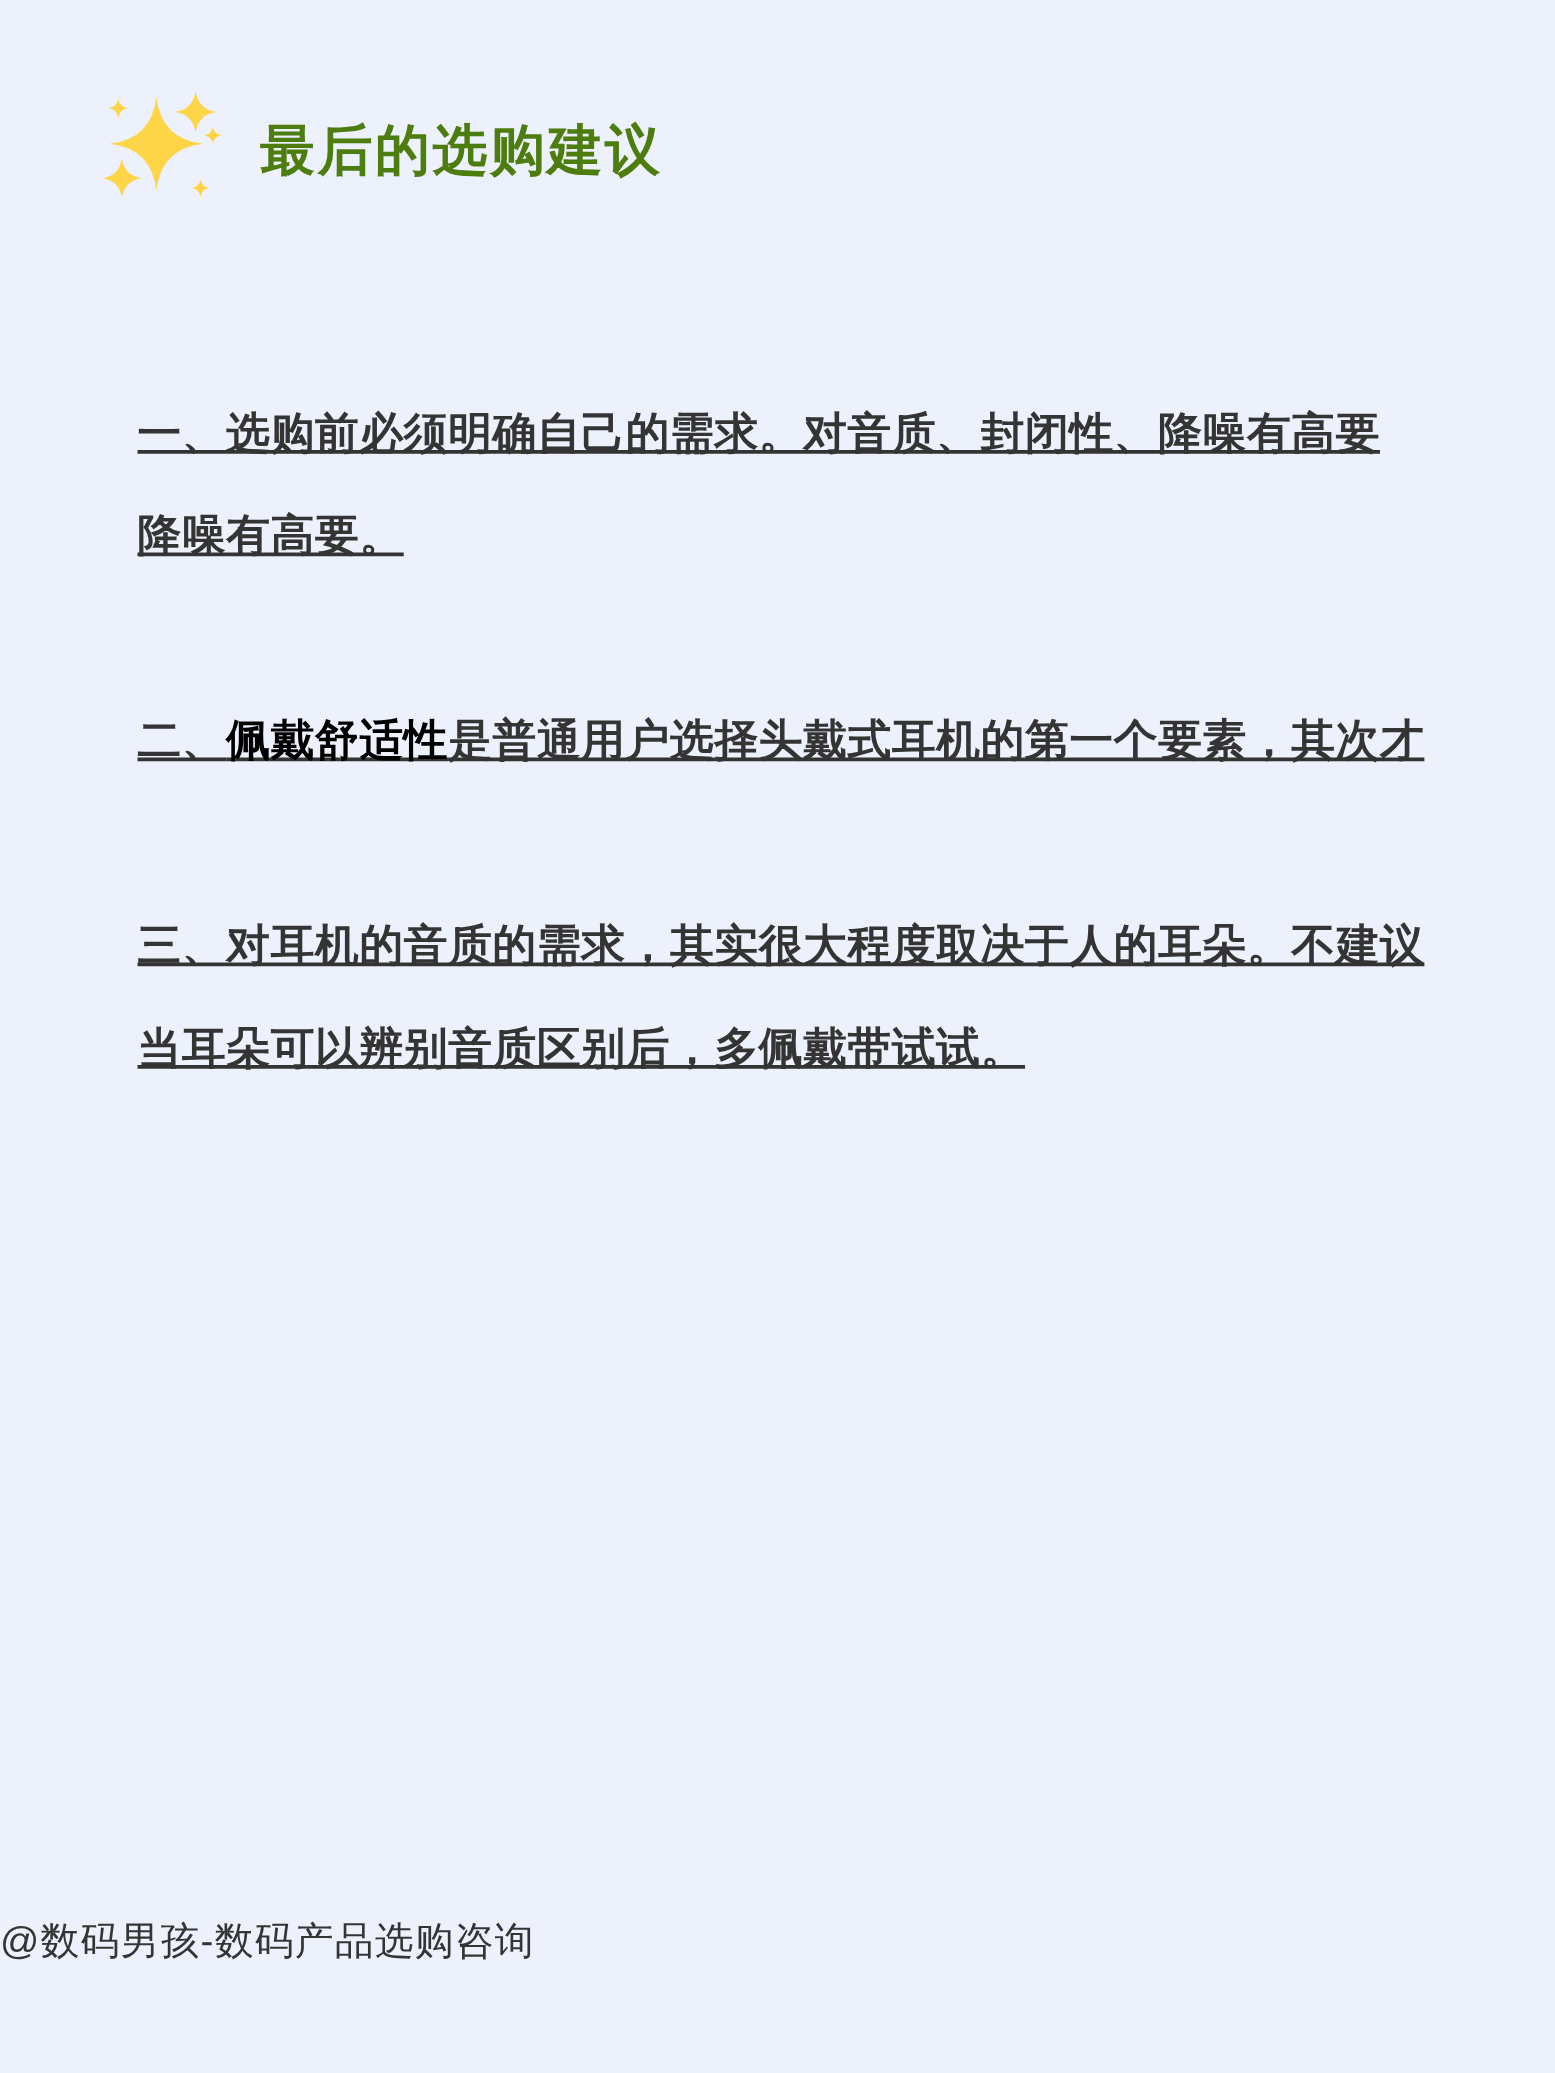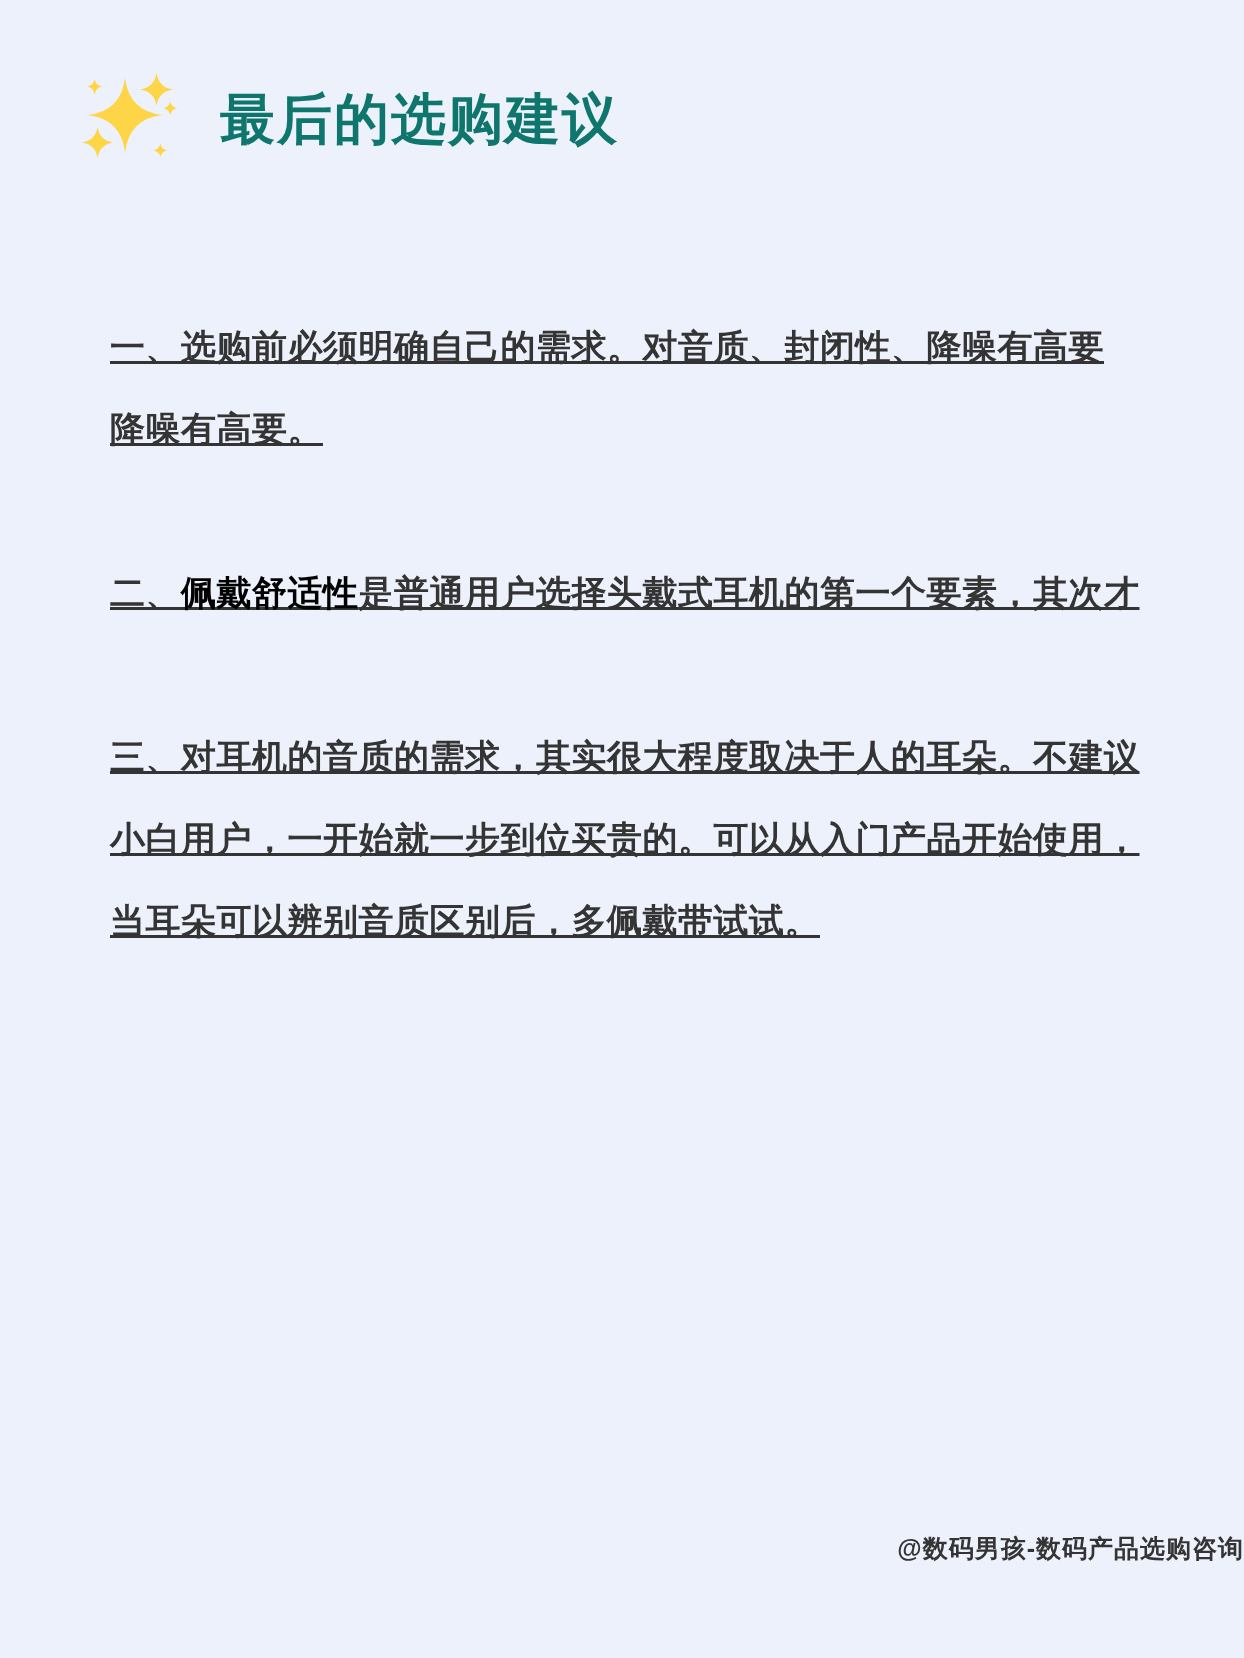--- a/index.html
+++ b/index.html
@@ -21,24 +21,24 @@
     display: flex;
     align-items: center;
     gap: 22px;
   }
   .sparkle-wrap svg {
     display: block;
     width: 108px;
     height: 108px;
   }
   .page-title {
-    margin: 16px;
-    font-size: 55px;
+    margin: 4px;
+    font-size: 44px;
     font-weight: 700;
-    color: #0f766e;
+    color: #4d7c0f;
     letter-spacing: 2px;
     white-space: nowrap;
   }
   .content {
     position: absolute;
     top: 306px;
     left: 110px;
     right: 100px;
   }
   .para {
@@ -56,23 +56,23 @@
     text-decoration: underline;
   }
   .highlight {
     color: #000000;
   }
   .footer {
     position: absolute;
     top: 1532px;
     left: 0;
     width: 100%;
-    text-align: right;
-    font-size: 25px;
-    font-weight: 700;
+    text-align: left;
+    font-size: 31px;
+    font-weight: 400;
     color: #343434;
     letter-spacing: 1px;
   }
 </style>
 </head>
 <body>
 
 <div class="page">
 
   <div class="header">
@@ -95,21 +95,20 @@
       <div class="line">一、选购前必须明确自己的需求。对音质、封闭性、降噪有高要</div>
       <div class="line">降噪有高要。</div>
     </div>
 
     <div class="para">
       <div class="line"><span>二、</span><span class="highlight">佩戴舒适性</span><span>是普通用户选择头戴式耳机的第一个要素，其次才</span></div>
     </div>
 
     <div class="para">
       <div class="line">三、对耳机的音质的需求，其实很大程度取决于人的耳朵。不建议</div>
-      <div class="line">小白用户，一开始就一步到位买贵的。可以从入门产品开始使用，</div>
       <div class="line">当耳朵可以辨别音质区别后，多佩戴带试试。</div>
     </div>
 
   </div>
 
   <div class="footer">@数码男孩-数码产品选购咨询</div>
 
 </div>
 
 </body></html>

